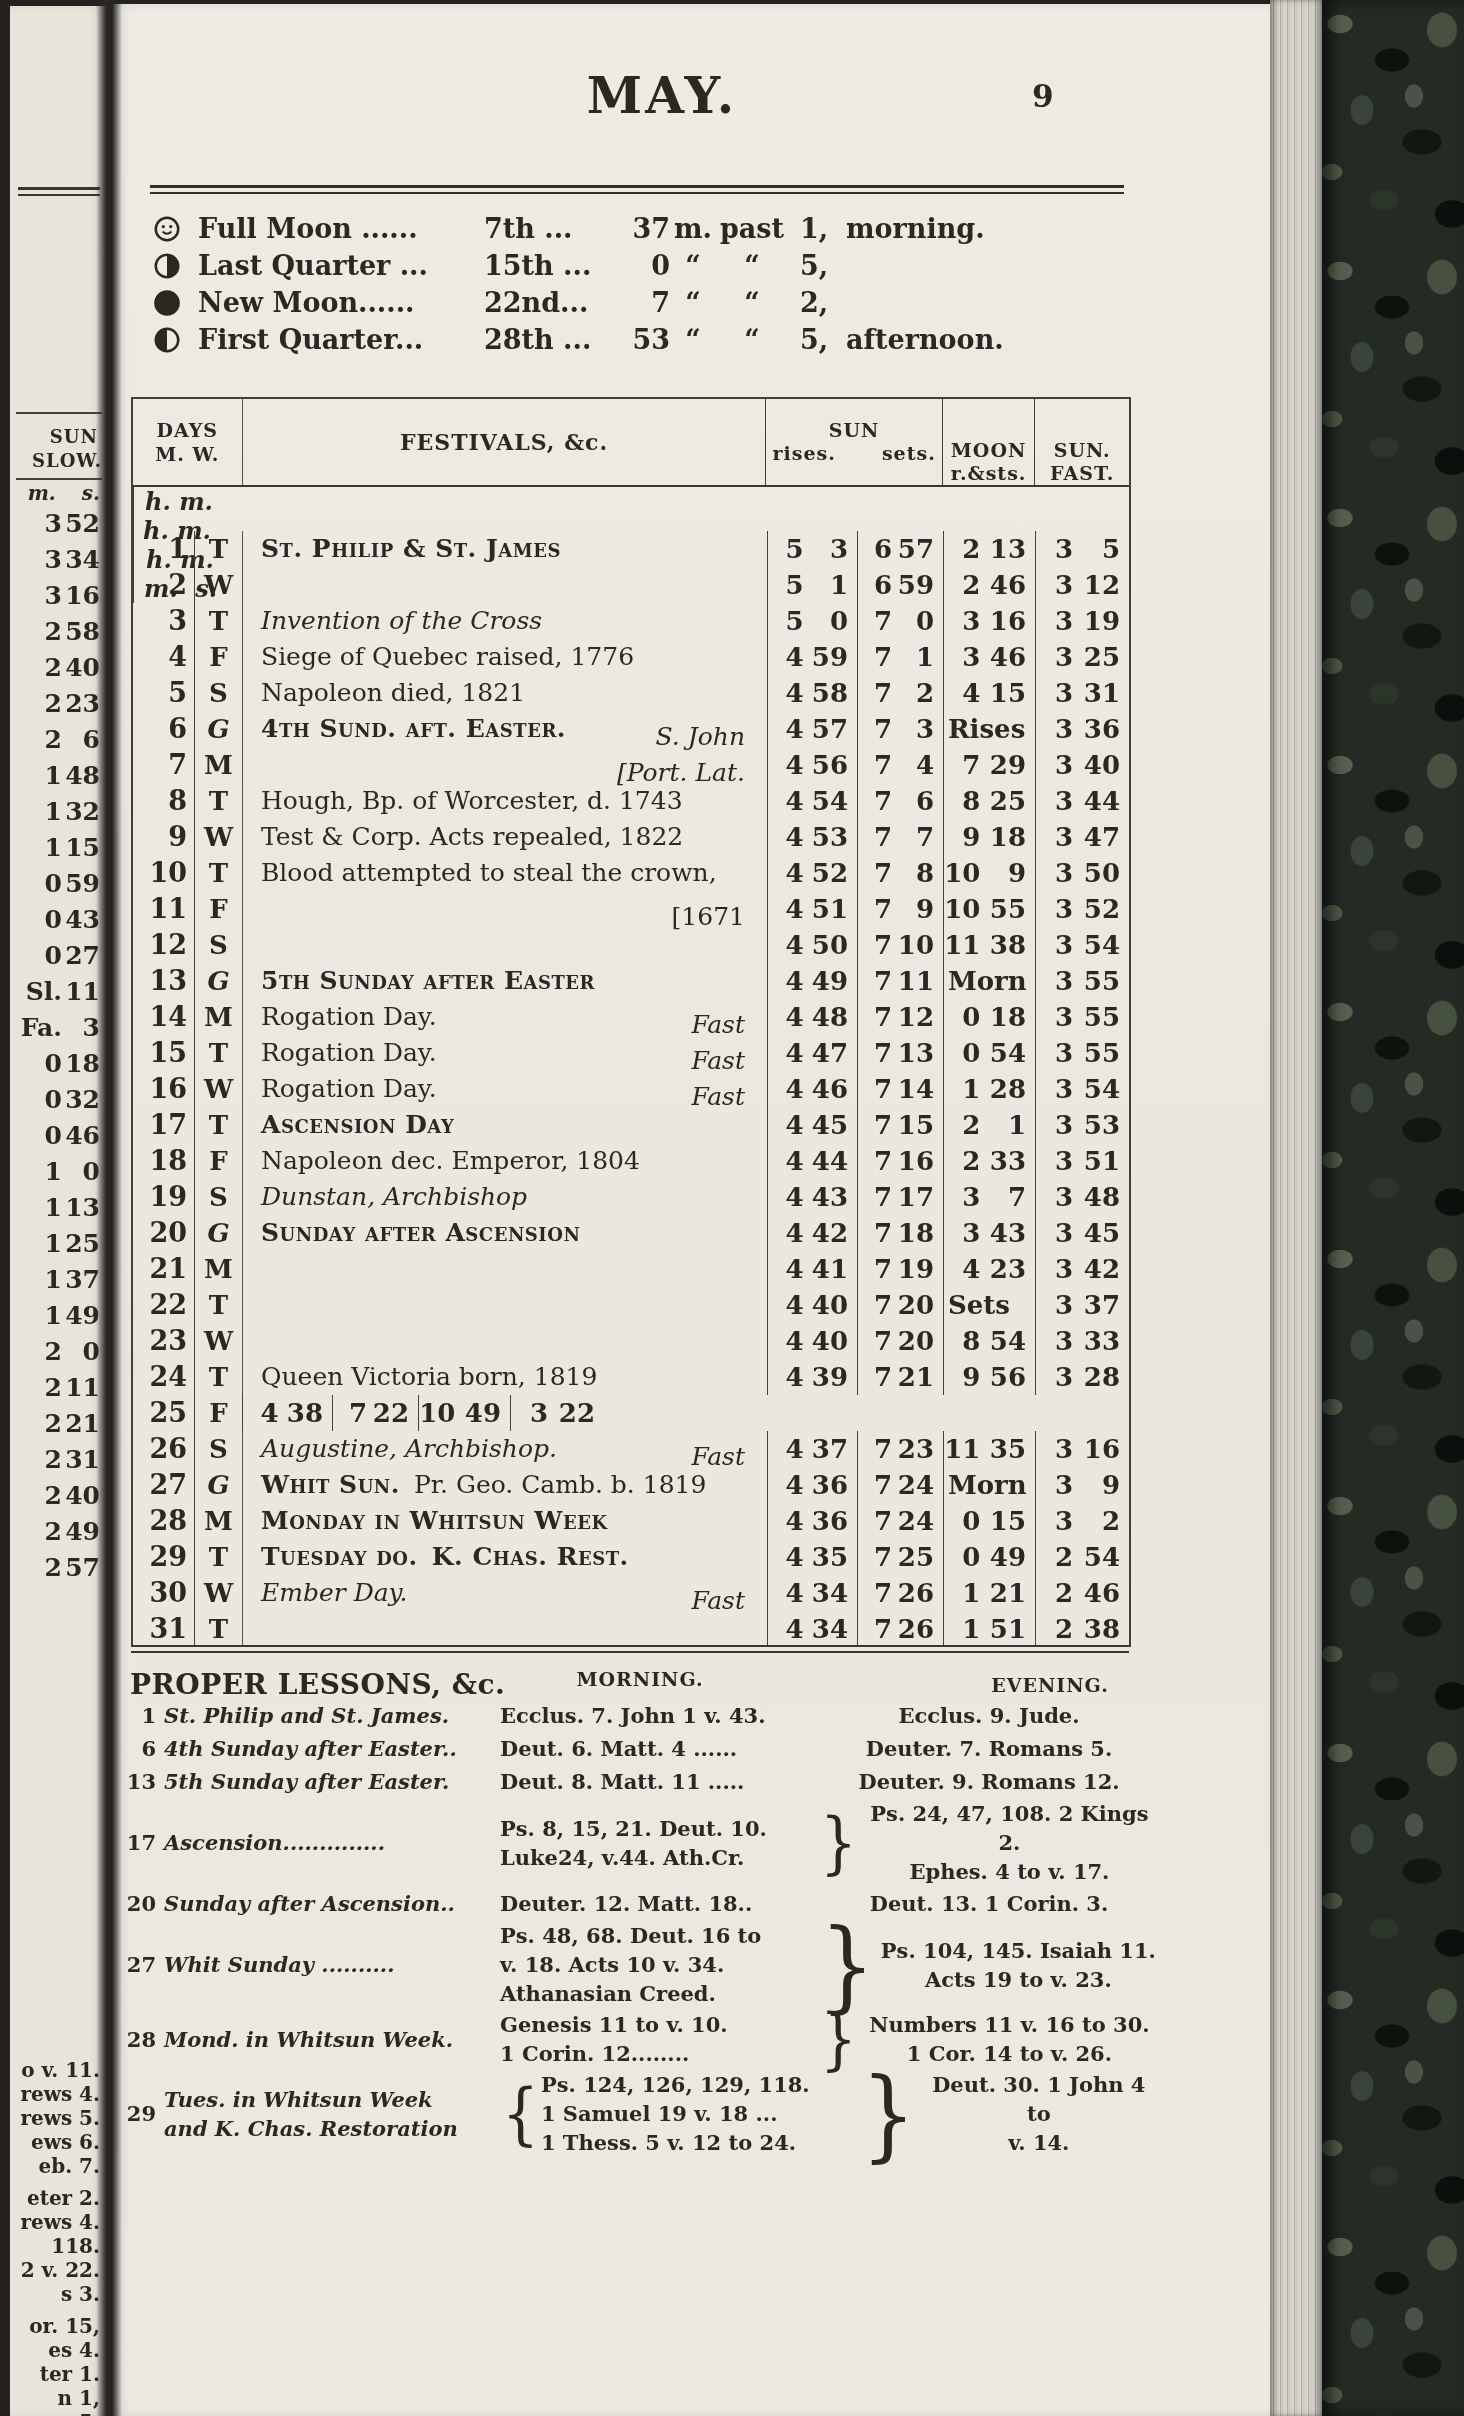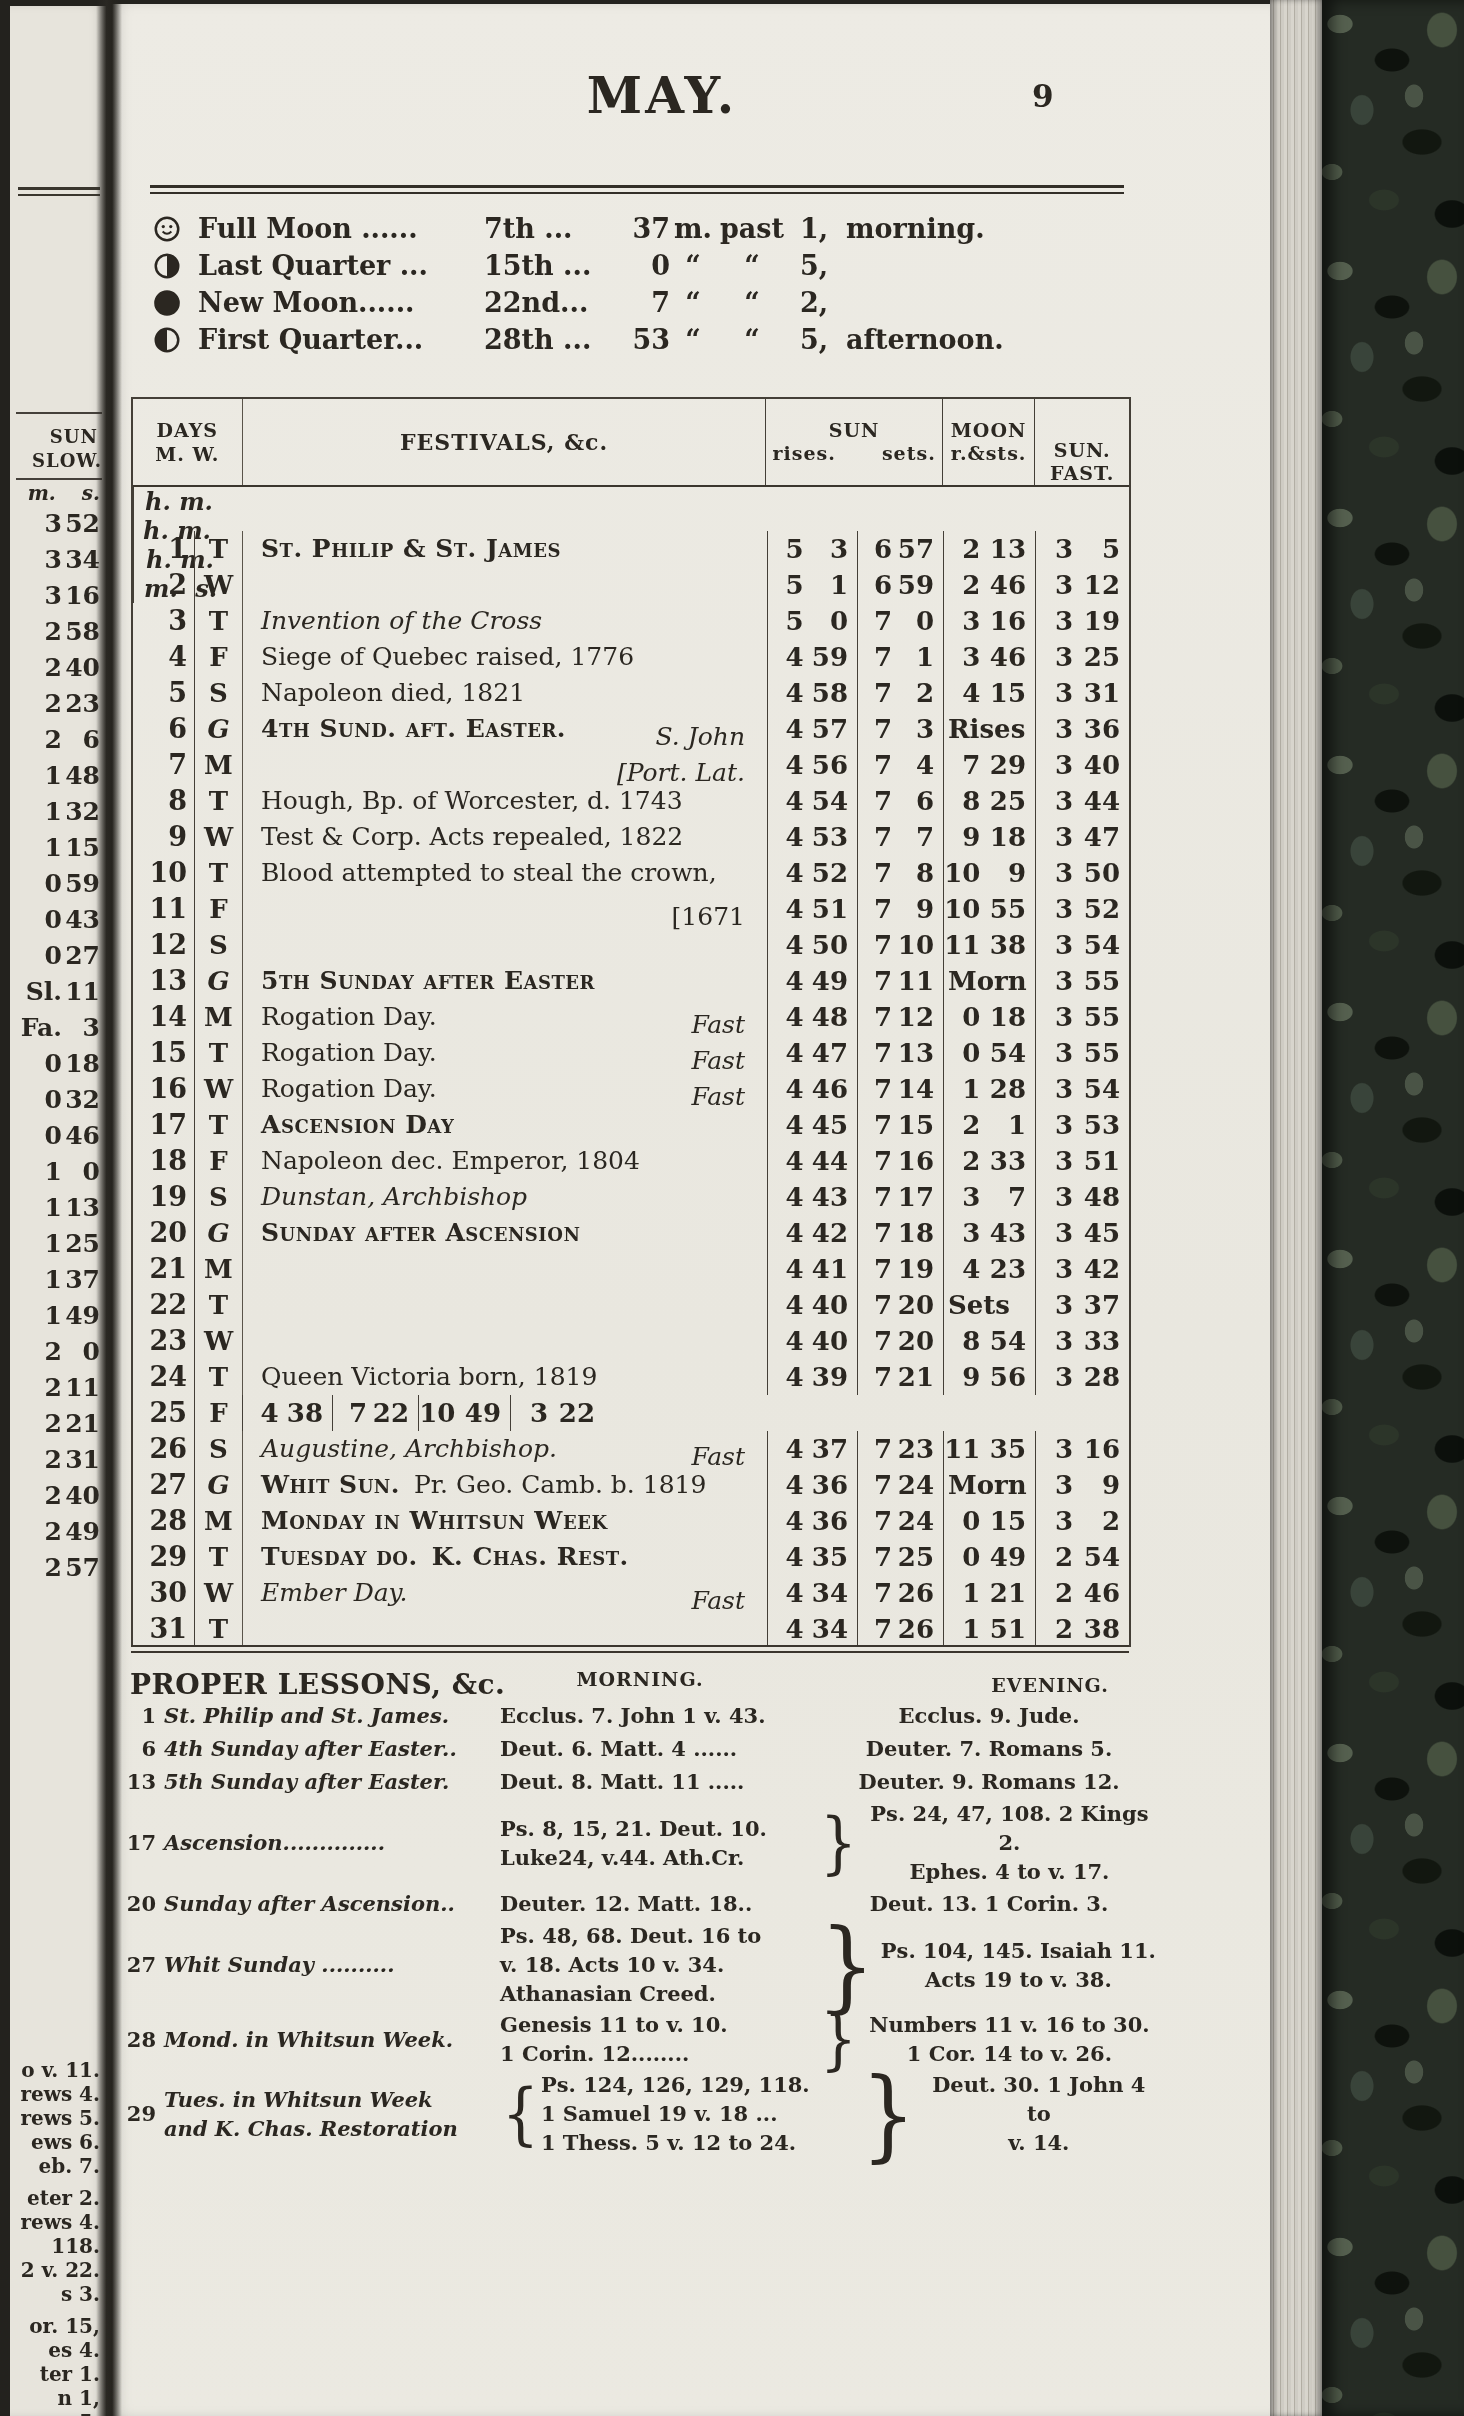--- a/index.html
+++ b/index.html
@@ -55,21 +55,21 @@
   .ch{font-weight:bold;font-size:19px;text-align:center;letter-spacing:1px;}
   .ch-days{width:109px;}
   .ch-days div{line-height:24px;}
   .ch-fest{width:525px;border-left:1.5px solid #5a544a;align-self:stretch;
            display:flex;align-items:center;justify-content:center;font-size:22px;}
   .ch-sun{width:176px;border-left:1.5px solid #443f37;align-self:stretch;
           display:flex;flex-direction:column;justify-content:center;}
   .ch-sun-top{line-height:22px;}
   .ch-sun-sub{display:flex;justify-content:space-between;padding:0 6px;font-weight:bold;line-height:24px;}
   .ch-moon{width:92px;border-left:1.5px solid #443f37;align-self:stretch;
-           display:flex;flex-direction:column;justify-content:center;}
+           display:flex;flex-direction:column;justify-content:flex-end;}
   .ch-moon div{line-height:23px;}
   .ch-fast{width:94px;border-left:1.5px solid #443f37;align-self:stretch;
            display:flex;flex-direction:column;justify-content:flex-end;}
   .ch-fast div{line-height:23px;}
   .head-rule{border-top:2.5px solid #3b362e;}
   .cal-units{display:flex;height:44px;align-items:center;font-style:italic;font-size:24px;font-weight:bold;flex-direction:column;}
   .cu{align-self:stretch;display:flex;align-items:center;justify-content:center;}
   .cu-day{width:61px;}
   .cu-w{width:48px;border-left:1.5px solid #443f37;}
   .cu-fest{width:525px;border-left:1.5px solid #5a544a;}
@@ -1180,21 +1180,21 @@
               <div>Whit Sunday ..........</div>
             </div>
             <div class="ls-morn">
               <div>Ps. 48, 68.  Deut. 16 to</div>
               <div>v. 18.  Acts 10 v. 34.</div>
               <div>Athanasian Creed.</div>
             </div>
             <div class="brace b3">}</div>
             <div class="ls-eve">
               <div>Ps. 104, 145.   Isaiah 11.</div>
-              <div>Acts 19 to v. 38.</div>
+              <div>Acts 19 to v. 23.</div>
             </div>
           </div>
           <div class="ls-row">
             <div class="ls-num">28</div>
             <div class="ls-name">
               <div>Mond. in Whitsun Week.</div>
             </div>
             <div class="ls-morn">
               <div>Genesis 11 to v. 10.</div>
               <div>1 Corin. 12........</div>

